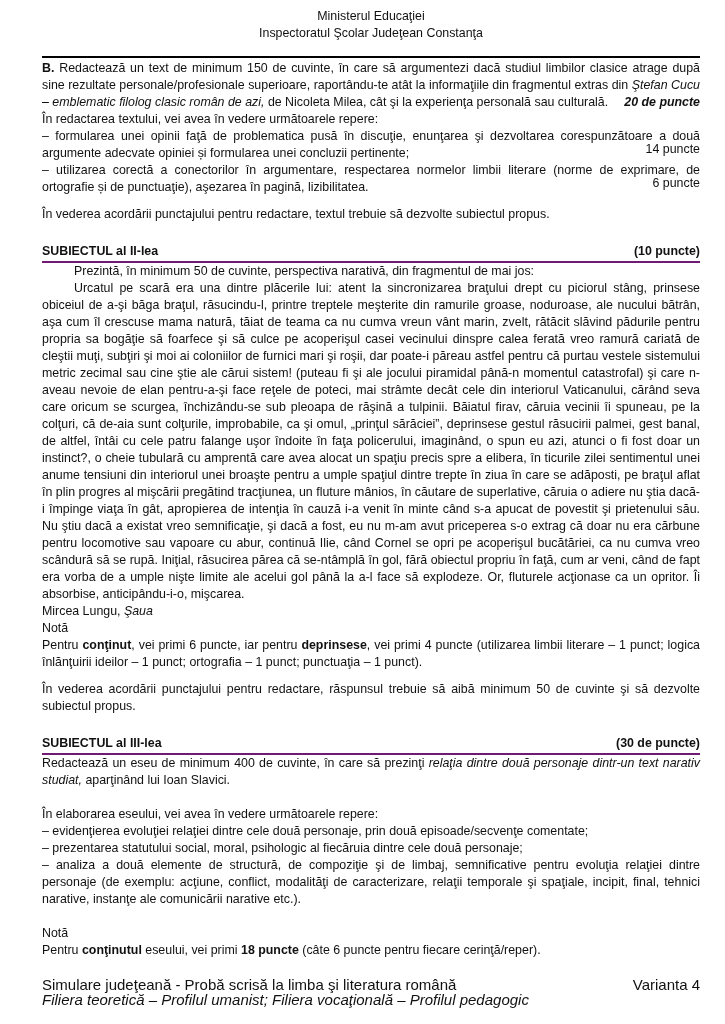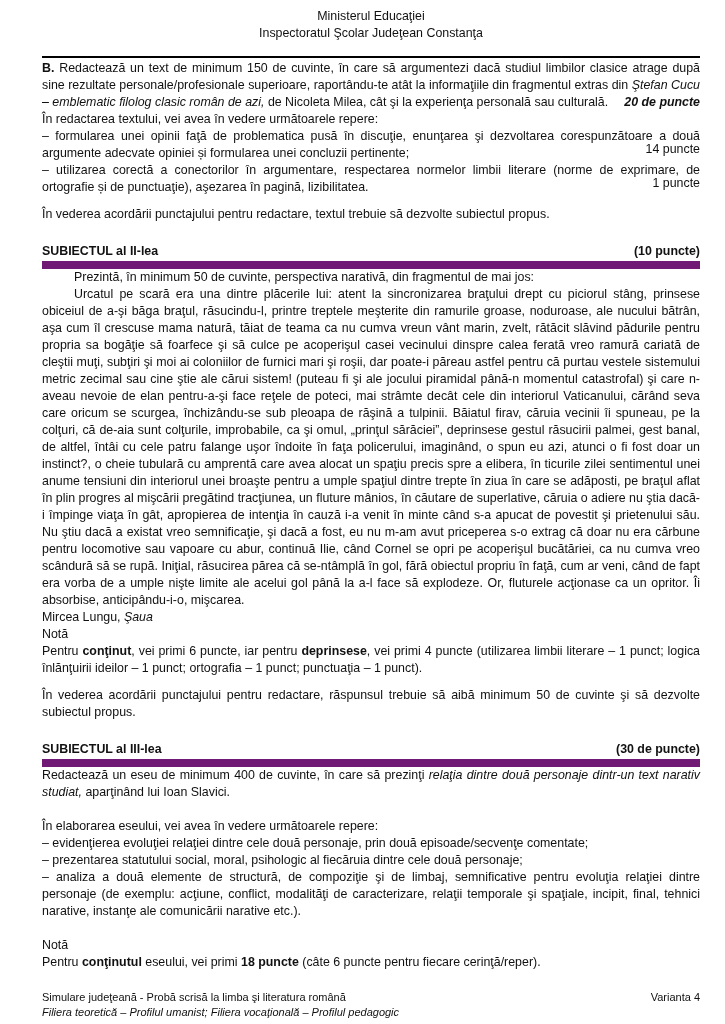--- a/index.html
+++ b/index.html
@@ -15,25 +15,25 @@
   .rule{border-bottom:2.5px solid #000;margin:14px 0 2px 0;}
   p{margin:0;text-align:justify;}
   .b{font-weight:bold;}
   .i{font-style:italic;}
   .indent{text-indent:32px;}
   .pts-holder{position:relative;}
   .pts{position:absolute;right:0;bottom:0;font-weight:bold;font-style:italic;}
   .pts-reg{position:absolute;right:0;bottom:4px;font-weight:normal;}
   .blank-s{height:10px;}
   .blank{height:17px;}
-  .subj{display:flex;justify-content:space-between;border-bottom:8px solid #701a75;
+  .subj{display:flex;justify-content:space-between;border-bottom:2px solid #701a75;
         font-weight:bold;margin-top:3px;padding-bottom:1px;}
   .right{text-align:left;}
   .boldpara{font-weight:normal;}
-  .footer{margin-top:19px;font-size:11px;line-height:14.5px;}
+  .footer{margin-top:19px;font-size:15px;line-height:14.5px;}
   .footer-row{display:flex;justify-content:space-between;}
 </style>
 </head>
 <body>
 
 <div class="page">
 
   <div class="hdr">
     <div>Ministerul Educaţiei</div>
     <div>Inspectoratul Şcolar Judeţean Constanţa</div>
@@ -48,21 +48,21 @@
 
   <p>În redactarea textului, vei avea în vedere următoarele repere:</p>
 
   <p class="pts-holder">
     <span>– formularea unei opinii faţă de problematica pusă în discuţie, enunţarea şi dezvoltarea corespunzătoare a două argumente adecvate opiniei și formularea unei concluzii pertinente;</span>
     <span class="pts-reg">14 puncte</span>
   </p>
 
   <p class="pts-holder">
     <span>– utilizarea corectă a conectorilor în argumentare, respectarea normelor limbii literare (norme de exprimare, de ortografie și de punctuaţie), aşezarea în pagină, lizibilitatea.</span>
-    <span class="pts-reg">1 puncte</span>
+    <span class="pts-reg">6 puncte</span>
   </p>
 
   <div class="blank-s"></div>
 
   <p class="boldpara">În vederea acordării punctajului pentru redactare, textul trebuie să dezvolte subiectul propus.</p>
 
   <div class="blank"></div>
 
   <div class="subj">
     <span>SUBIECTUL al II-lea</span>

